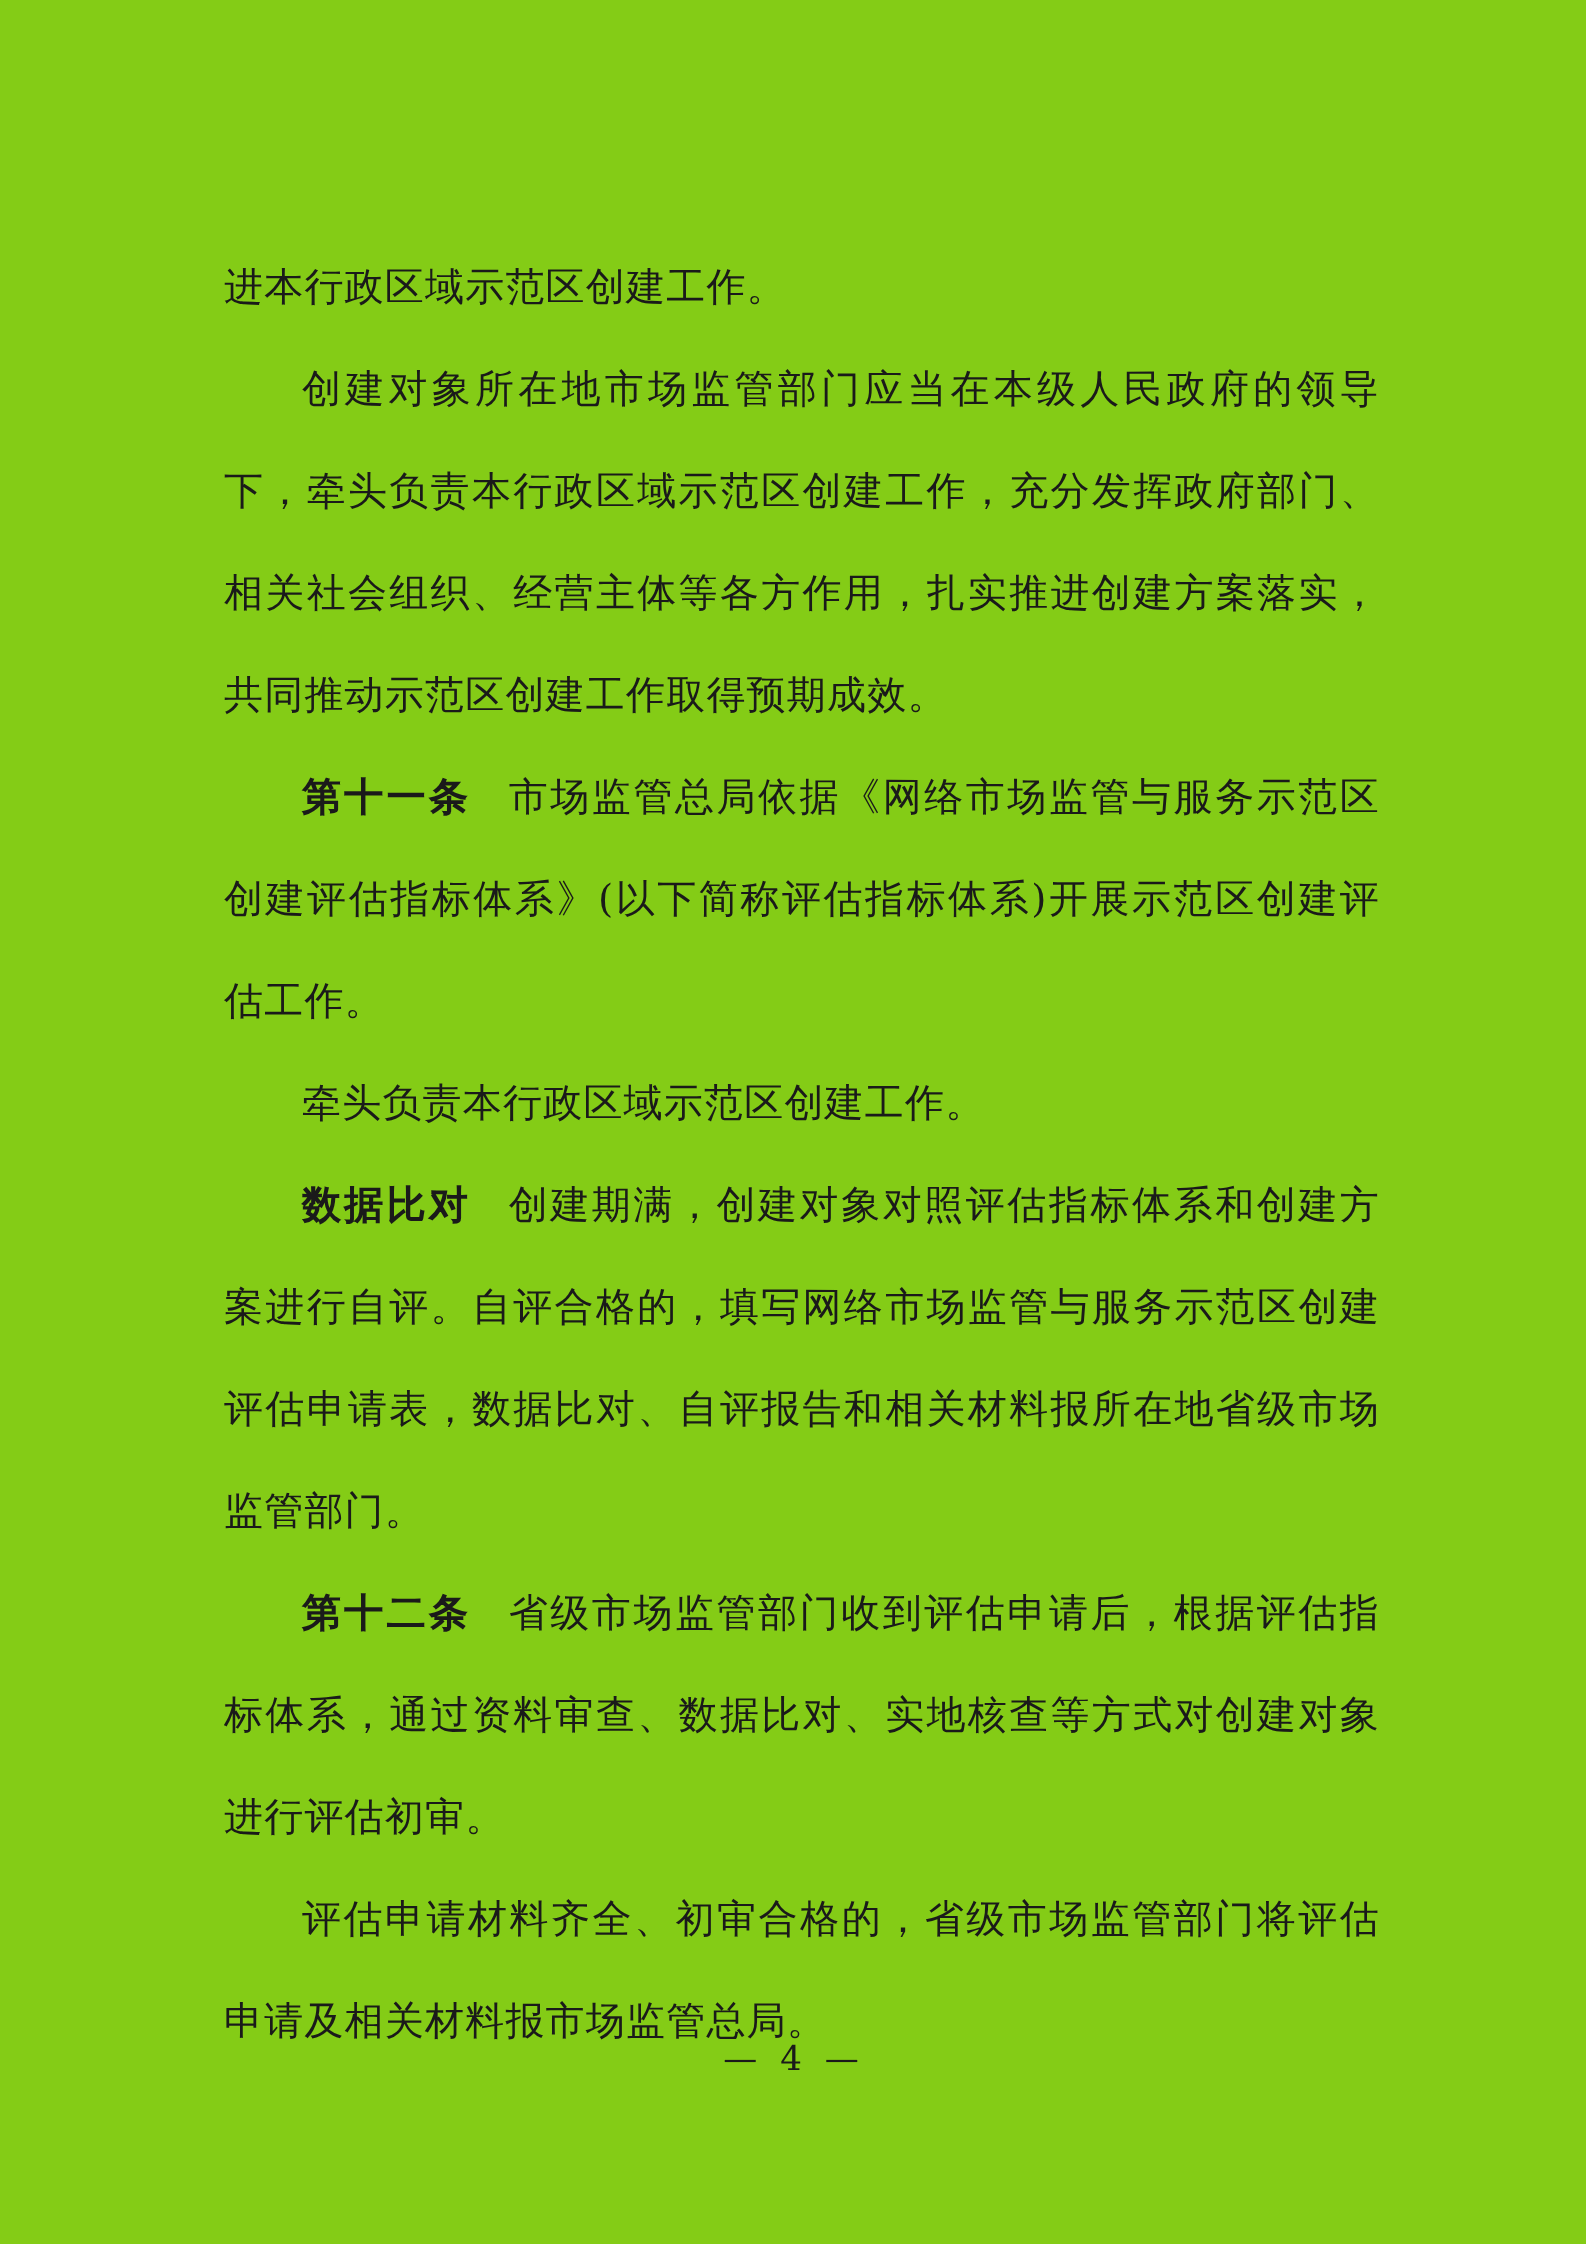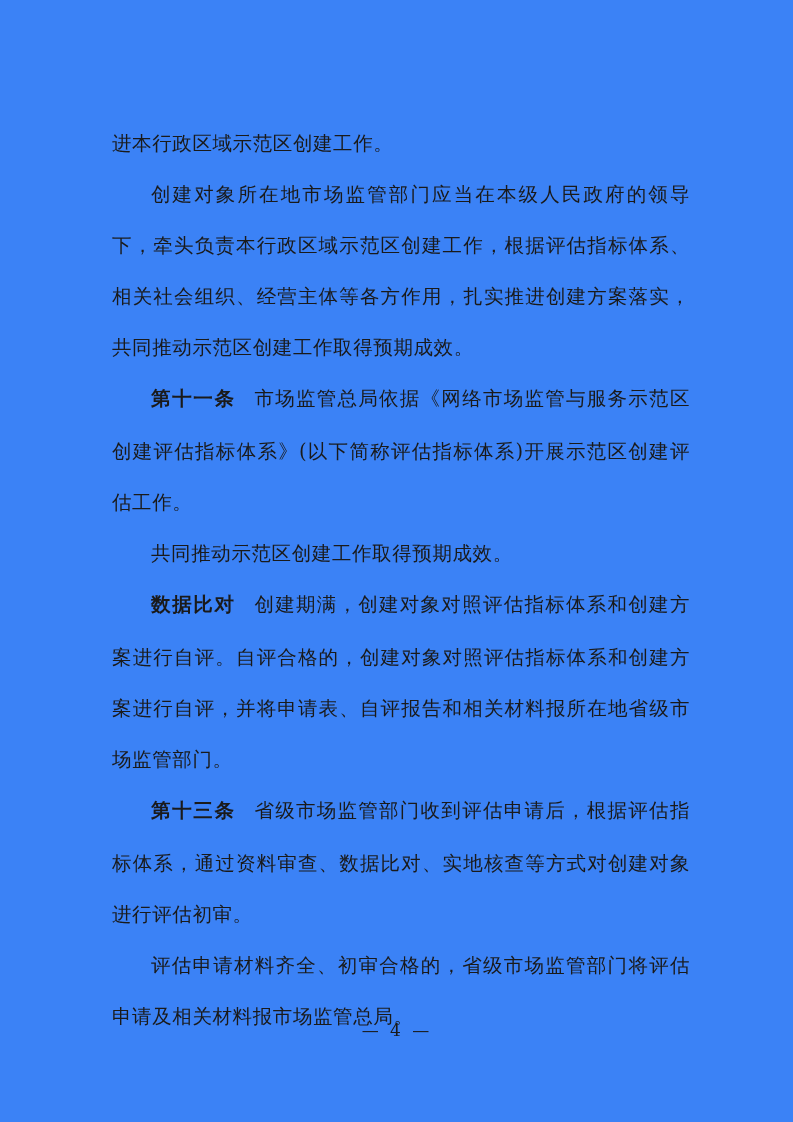--- a/index.html
+++ b/index.html
@@ -4,21 +4,21 @@
 <style>
   html, body {
     margin: 0;
     padding: 0;
     background: #ffffff;
   }
   .page {
     position: relative;
     width: 793px;
     height: 1122px;
-    background: #3b82f6;
+    background: #84cc16;
     margin: 0 auto;
     overflow: hidden;
     font-family: "DejaVu Serif", "Liberation Serif", serif;
     color: #1a1a1a;
   }
   .content {
     position: absolute;
     left: 112px;
     top: 118px;
     width: 578px;
@@ -31,21 +31,20 @@
     text-justify: inter-ideograph;
     margin: 0;
     text-indent: 0;
   }
   .para.indent {
     text-indent: 39px;
   }
   .para .art {
     font-weight: bold;
     letter-spacing: 1px;
-    font-family: Liberation Mono, monospace;
   }
   .para .gap {
     display: inline-block;
     width: 18px;
   }
   .footer {
     position: absolute;
     left: 0;
     right: 0;
     top: 1020px;
@@ -59,25 +58,25 @@
     display: inline-block;
     padding: 0 2px;
   }
 </style>
 </head>
 <body>
 
 <div class="page">
   <div class="content">
     <p class="para"><span>进本行政区域示范区创建工作。</span></p>
-    <p class="para indent"><span>创建对象所在地市场监管部门应当在本级人民政府的领导下，牵头负责本行政区域示范区创建工作，根据评估指标体系、相关社会组织、经营主体等各方作用，扎实推进创建方案落实，共同推动示范区创建工作取得预期成效。</span></p>
+    <p class="para indent"><span>创建对象所在地市场监管部门应当在本级人民政府的领导下，牵头负责本行政区域示范区创建工作，充分发挥政府部门、相关社会组织、经营主体等各方作用，扎实推进创建方案落实，共同推动示范区创建工作取得预期成效。</span></p>
     <p class="para indent"><span class="art">第十一条</span><span class="gap"></span><span>市场监管总局依据《网络市场监管与服务示范区创建评估指标体系》(以下简称评估指标体系)开展示范区创建评估工作。</span></p>
-    <p class="para indent"><span>共同推动示范区创建工作取得预期成效。</span></p>
-    <p class="para indent"><span class="art">数据比对</span><span class="gap"></span><span>创建期满，创建对象对照评估指标体系和创建方案进行自评。自评合格的，创建对象对照评估指标体系和创建方案进行自评，并将申请表、自评报告和相关材料报所在地省级市场监管部门。</span></p>
-    <p class="para indent"><span class="art">第十三条</span><span class="gap"></span><span>省级市场监管部门收到评估申请后，根据评估指标体系，通过资料审查、数据比对、实地核查等方式对创建对象进行评估初审。</span></p>
+    <p class="para indent"><span>牵头负责本行政区域示范区创建工作。</span></p>
+    <p class="para indent"><span class="art">数据比对</span><span class="gap"></span><span>创建期满，创建对象对照评估指标体系和创建方案进行自评。自评合格的，填写网络市场监管与服务示范区创建评估申请表，数据比对、自评报告和相关材料报所在地省级市场监管部门。</span></p>
+    <p class="para indent"><span class="art">第十二条</span><span class="gap"></span><span>省级市场监管部门收到评估申请后，根据评估指标体系，通过资料审查、数据比对、实地核查等方式对创建对象进行评估初审。</span></p>
     <p class="para indent"><span>评估申请材料齐全、初审合格的，省级市场监管部门将评估申请及相关材料报市场监管总局。</span></p>
 
   </div>
 
   <div class="footer">
     <span>—</span>
     <span class="pnum">4</span>
     <span>—</span>
   </div>
 </div>

